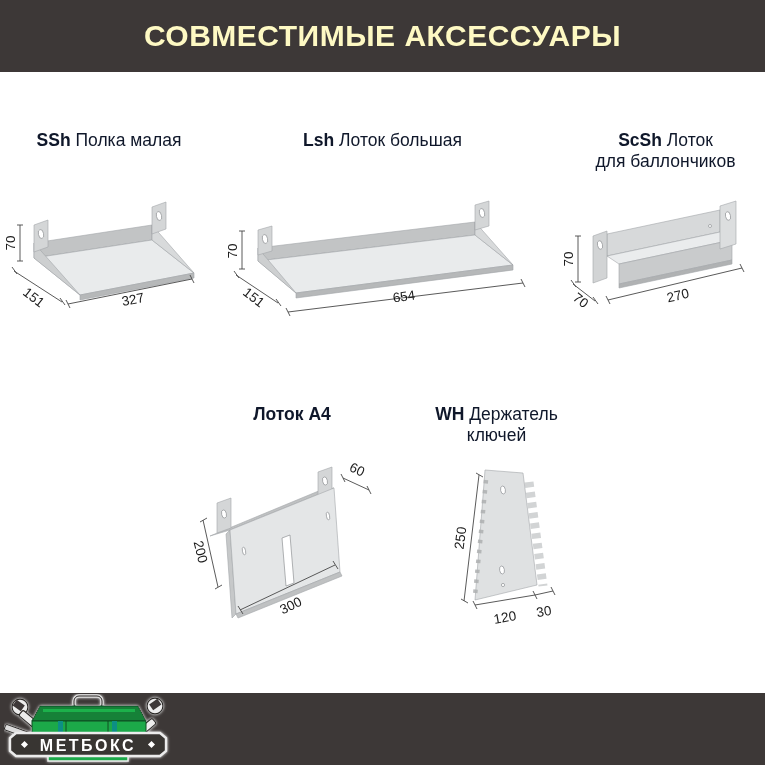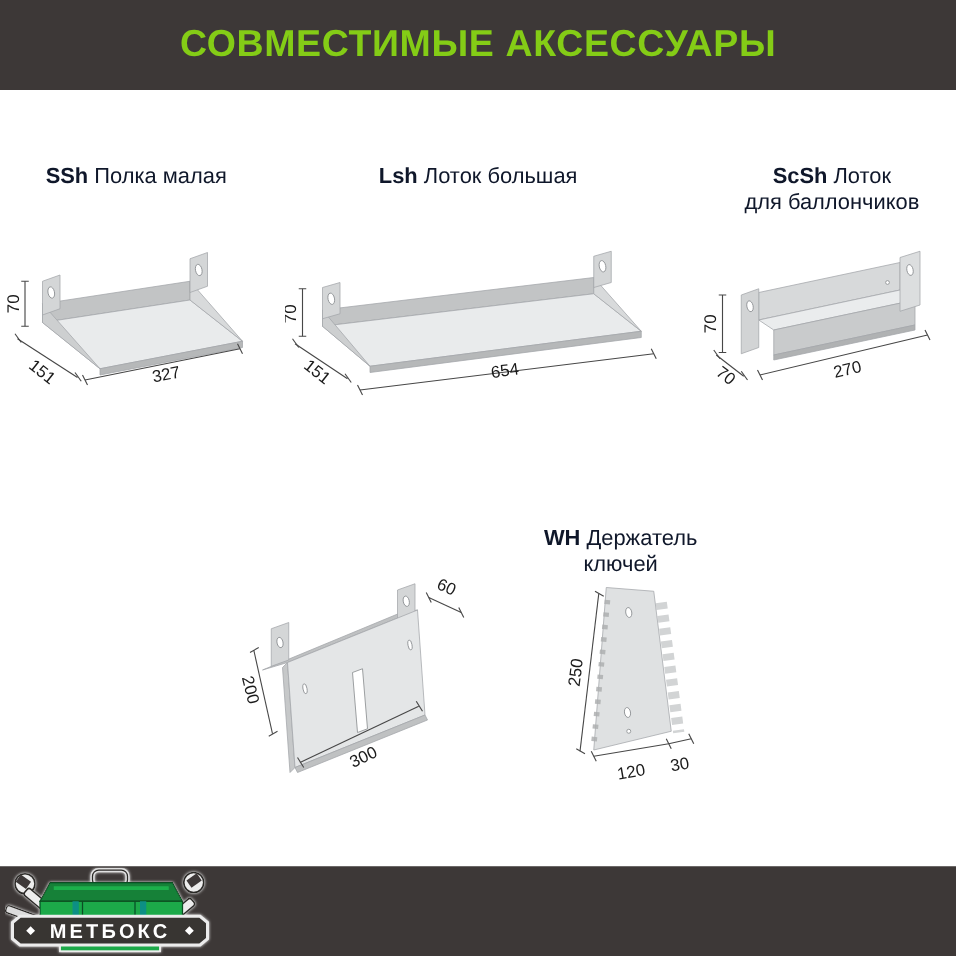--- a/index.html
+++ b/index.html
@@ -1,21 +1,21 @@
 <!DOCTYPE html>
 <html><head>
 <meta charset="utf-8">
 <style>
   html,body{margin:0;padding:0;background:#fff;}
   .page{position:relative;width:765px;height:765px;overflow:hidden;background:#ffffff;
         font-family:"Liberation Sans",sans-serif;}
   .bar{position:absolute;left:0;width:765px;background:#3d3837;}
   .bar.top{top:0;height:72px;display:flex;align-items:center;justify-content:center;}
   .bar.bottom{top:693px;height:72px;}
-  .page-title{color:#84cc16;font-size:30px;font-weight:700;letter-spacing:.5px;margin:0;}
+  .page-title{color:#fef9c3;font-size:30px;font-weight:700;letter-spacing:.5px;margin:0;}
   .plabel{position:absolute;text-align:center;font-size:17.5px;color:#0f172a;line-height:21px;}
   .plabel .code{font-weight:700;}
   .draw{position:absolute;}
   .part{stroke:#a3a6a9;stroke-width:.6;stroke-linejoin:round;}
   .dim line{stroke:#474747;stroke-width:.9;}
   .dim text{font-family:"Liberation Sans",sans-serif;font-size:13.5px;fill:#1b1b1b;}
   .hole{fill:#ffffff;stroke:#8f9295;stroke-width:.7;}
 </style>
 </head>
 <body>
@@ -126,21 +126,24 @@
       <text x="20" y="114" text-anchor="middle" transform="rotate(38 20 114)">70</text>
     </g>
     <g class="dim">
       <line x1="50" y1="110" x2="184" y2="78"></line>
         <line x1="48" y1="106" x2="52" y2="114"></line>
         <line x1="182" y1="74" x2="186" y2="82"></line>
       <text x="120" y="110" text-anchor="middle" transform="rotate(-13 120 106)">270</text>
     </g>
   </svg>
 
-  <div class="plabel" style="left:400px;top:420px;width:193px">
+  <div class="plabel" style="left:192px;top:404px;width:200px">
+    <div><span class="code">Лоток А4</span> <span></span></div>
+  </div>
+  <div class="plabel" style="left:400px;top:404px;width:193px">
     <div><span class="code">WH</span> <span>Держатель</span></div>
     <div>ключей</div>
   </div>
 
   <svg class="draw" style="left:185px;top:448px" width="215" height="185" viewBox="0 0 215 185">
     <g>
       <polygon class="part" points="25,88 136,42 149,40 45,82" fill="#bfc1c2"></polygon>
       <polygon class="part" points="32,55 46,50 46,80 32,85" fill="#d4d6d7"></polygon>
       <polygon class="part" points="133,24 147,19 147,47 133,52" fill="#d4d6d7"></polygon>
       <polygon class="part" points="41,86 45,82 51,166 47,170" fill="#c6c8c9"></polygon>

